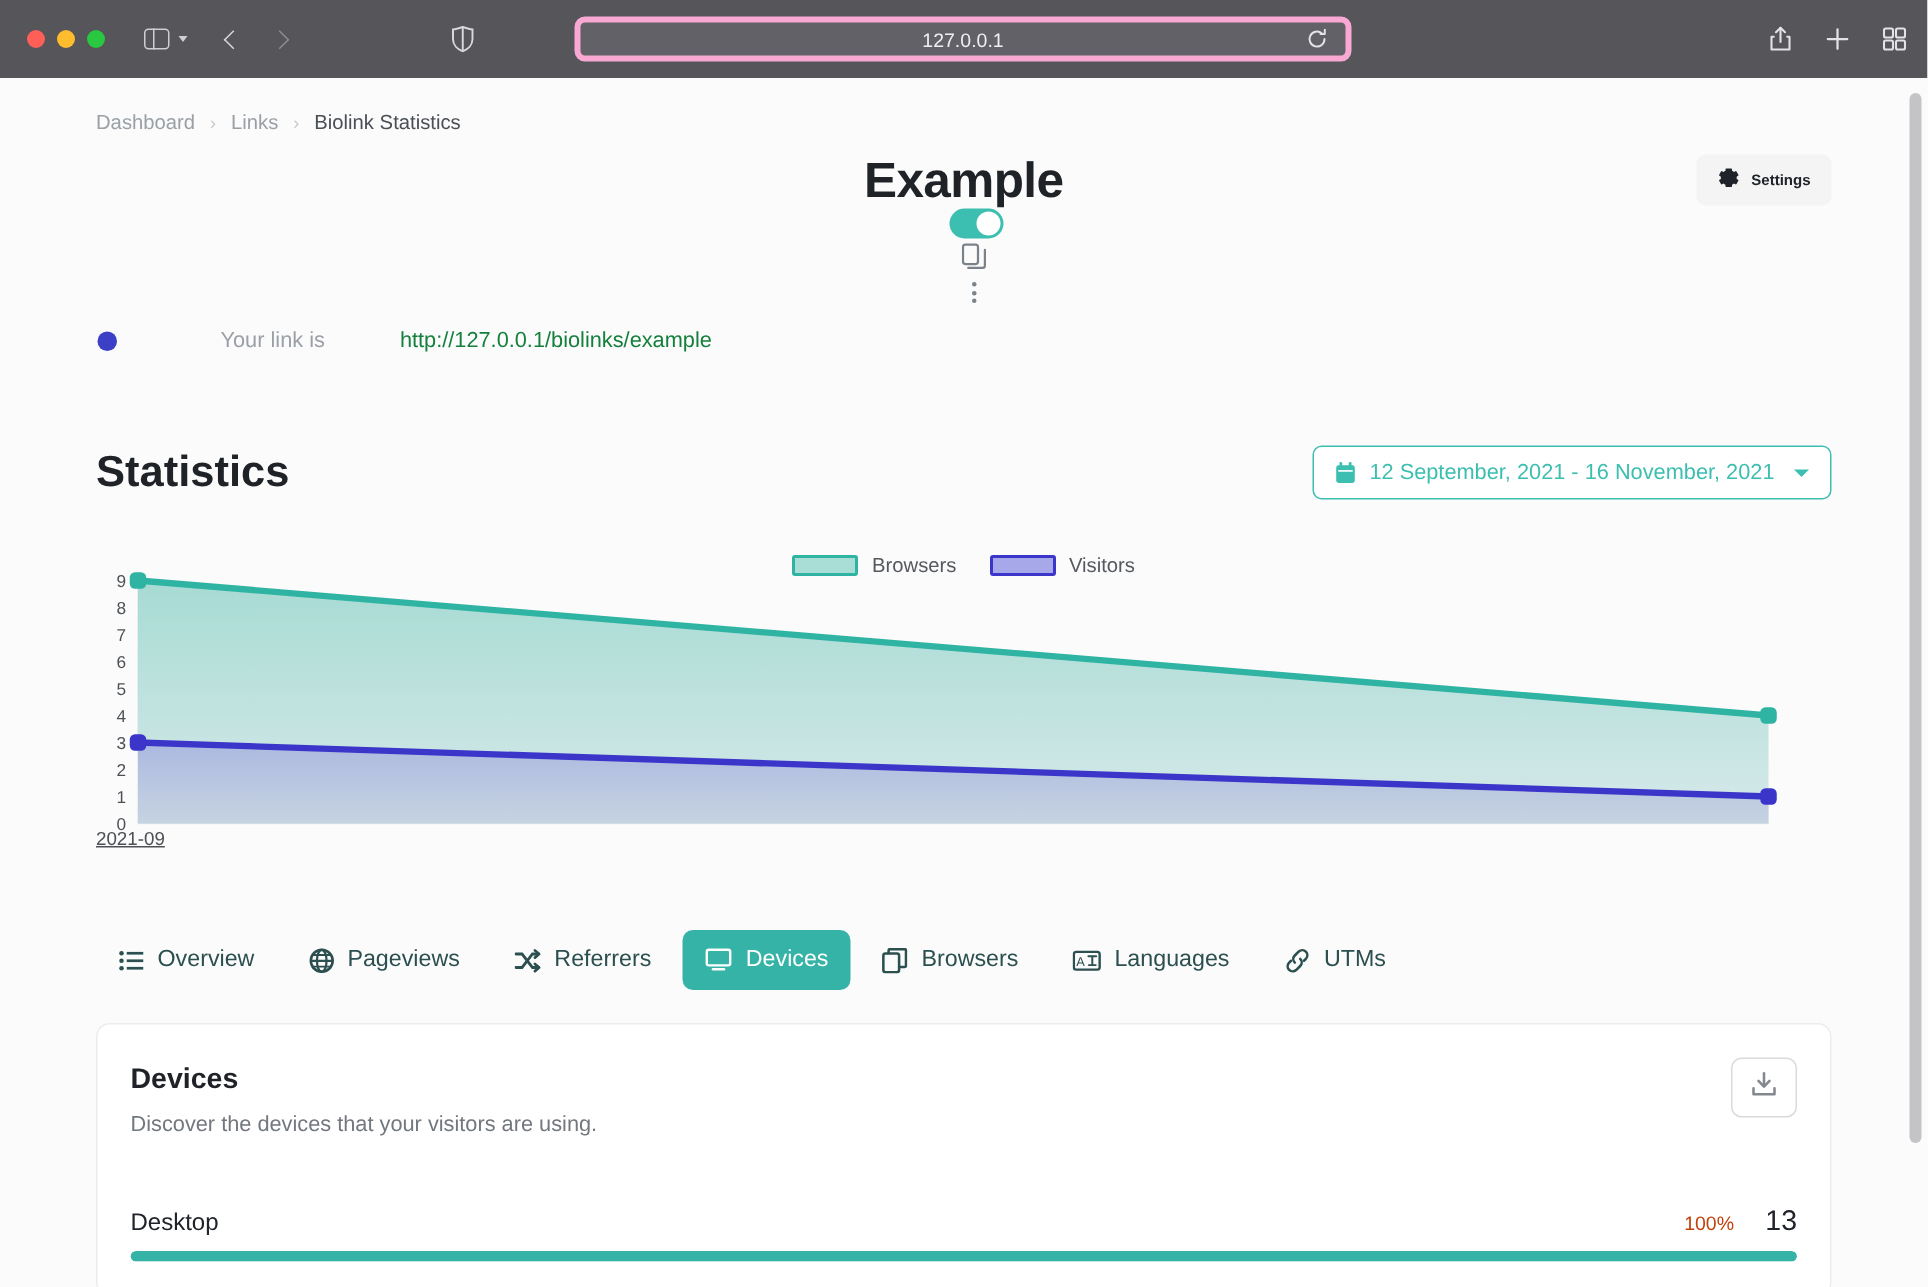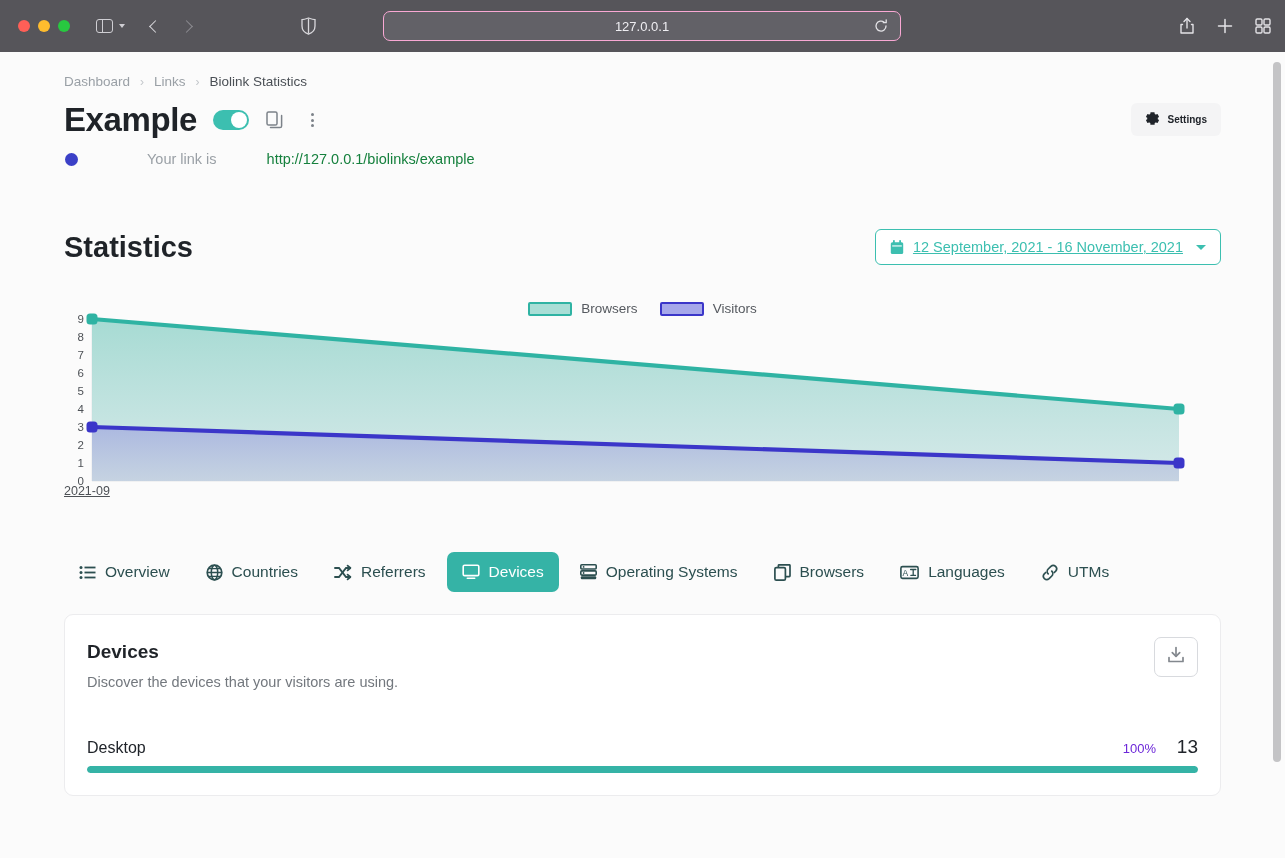--- a/index.html
+++ b/index.html
@@ -50,21 +50,21 @@
   .nav-arrows { display:flex; gap: 22px; margin-left: 26px; }
   .chev { width: 9px; height: 9px; border-top: 1.6px solid #d9d8dc; border-right: 1.6px solid #d9d8dc; }
   .chev.left { transform: rotate(-135deg); }
   .chev.right { transform: rotate(45deg); border-color:#8d8c92; }
 
   .shield { margin-left: 110px; }
   .url-bar {
     position: absolute;
     left: 383px; width: 518px; height: 30px;
     background: #626167;
-    border: 1px solid #f9a8d4;
+    border: 4px solid #f9a8d4;
     border-radius: 7px;
     display: flex; align-items: center; justify-content: center;
     color: #efeef2;
     font-size: 13px;
   }
   .reload { position: absolute; right: 12px; top: 50%; transform: translateY(-50%); }
   .chrome-right { position: absolute; right: 14px; display: flex; align-items: center; gap: 22px; }
 
   
   .page {
@@ -84,20 +84,21 @@
   }
   .breadcrumb .crumb { color: #9aa0a6; }
   .breadcrumb .crumb.current { color: #4a4f55; }
   .breadcrumb .sep { color: #c3c7cb; font-size: 12px; }
 
   
   .title-row {
     display: flex; align-items: center;
     margin-top: 12px;
     position: relative;
+    flex-direction: column;
   }
   .page-title {
     font-size: 33px;
     font-weight: 700;
     color: #1f2328;
     letter-spacing: -0.4px;
   }
   .toggle {
     width: 36px; height: 20px; border-radius: 11px;
     background: #3cbfb0;
@@ -150,21 +151,20 @@
   .stats-title { font-size: 29px; font-weight: 700; color: #1f2328; }
   .daterange {
     display: flex; align-items: center; gap: 9px;
     border: 1px solid #3cbfb0;
     border-radius: 6px;
     padding: 9px 14px;
     color: #3cbfb0;
     font-size: 14.5px;
     cursor: pointer;
     background: #fff;
-    text-decoration: underline;
   }
   .cal-icon { display: flex; }
   .caret-dn {
     width: 0; height: 0;
     border-left: 5px solid transparent;
     border-right: 5px solid transparent;
     border-top: 5.5px solid #3cbfb0;
     margin-left: 4px;
   }
 
@@ -216,21 +216,21 @@
     border-radius: 7px;
     display: flex; align-items: center; justify-content: center;
     cursor: pointer;
     background: #fff;
     color: #83888e;
   }
 
   .stat-item { margin-top: 46px; }
   .stat-head { display: flex; align-items: baseline; }
   .stat-name { font-size: 16px; color: #20242a; flex: 1; }
-  .stat-pct { font-size: 13px; color: #6d28d9; margin-right: 20px; }
+  .stat-pct { font-size: 13px; color: #c2410c; margin-right: 20px; }
   .stat-val { font-size: 19px; color: #20242a; font-weight: 400; min-width: 22px; text-align: right; }
   .bar-track {
     margin-top: 8px;
     height: 7px;
     border-radius: 4px;
     background: #eef0f1;
     overflow: hidden;
   }
   .bar-fill { height: 100%; background: #35b3a6; border-radius: 4px; }
 
@@ -435,53 +435,41 @@
         <div class="tab">
           <span style="display: flex;">
             <svg width="17" height="17" viewBox="0 0 17 17">
               <circle cx="8.5" cy="8.5" r="7.3" fill="none" stroke="currentColor" stroke-width="1.7"></circle>
               <ellipse cx="8.5" cy="8.5" rx="3.2" ry="7.3" fill="none" stroke="currentColor" stroke-width="1.5"></ellipse>
               <line x1="1.3" y1="8.5" x2="15.7" y2="8.5" stroke="currentColor" stroke-width="1.5"></line>
               <line x1="2.4" y1="4.6" x2="14.6" y2="4.6" stroke="currentColor" stroke-width="1.3"></line>
               <line x1="2.4" y1="12.4" x2="14.6" y2="12.4" stroke="currentColor" stroke-width="1.3"></line>
             </svg>
           </span>
-          <span>Countries</span>
+          <span>Pageviews</span>
         </div>
         <div class="tab">
           <span style="display: flex;">
             <svg width="18" height="17" viewBox="0 0 18 17">
               <path d="M1 4 L5 4 L12 13 L16 13" fill="none" stroke="currentColor" stroke-width="1.9" stroke-linecap="round"></path>
               <path d="M1 13 L5 13 L12 4 L16 4" fill="none" stroke="currentColor" stroke-width="1.9" stroke-linecap="round"></path>
               <path d="M13.6 1.6 L16.4 4 L13.6 6.4" fill="none" stroke="currentColor" stroke-width="1.8" stroke-linecap="round" stroke-linejoin="round"></path>
               <path d="M13.6 10.6 L16.4 13 L13.6 15.4" fill="none" stroke="currentColor" stroke-width="1.8" stroke-linecap="round" stroke-linejoin="round"></path>
             </svg>
           </span>
           <span>Referrers</span>
         </div>
         <div class="tab active">
           <span style="display: flex;">
             <svg width="18" height="16" viewBox="0 0 18 16">
               <rect x="1.2" y="1.2" width="15.6" height="10.4" rx="1.4" fill="none" stroke="currentColor" stroke-width="1.6"></rect>
               <rect x="4.5" y="13.4" width="9" height="1.6" rx="0.8" fill="currentColor"></rect>
             </svg>
           </span>
           <span>Devices</span>
-        </div>
-        <div class="tab">
-          <span style="display: flex;">
-            <svg width="17" height="16" viewBox="0 0 17 16">
-              <rect x="0.8" y="0.8" width="15.4" height="4.2" rx="1" fill="none" stroke="currentColor" stroke-width="1.6"></rect>
-              <rect x="0.8" y="6.9" width="15.4" height="4.2" rx="1" fill="none" stroke="currentColor" stroke-width="1.6"></rect>
-              <rect x="0.8" y="12.2" width="15.4" height="3" rx="1" fill="currentColor"></rect>
-              <circle cx="3.6" cy="2.9" r="0.9" fill="currentColor"></circle>
-              <circle cx="3.6" cy="9" r="0.9" fill="currentColor"></circle>
-            </svg>
-          </span>
-          <span>Operating Systems</span>
         </div>
         <div class="tab">
           <span style="display: flex;">
             <svg width="17" height="17" viewBox="0 0 17 17">
               <rect x="0.9" y="3.6" width="10.5" height="12.5" rx="1.4" fill="none" stroke="currentColor" stroke-width="1.7"></rect>
               <path d="M4.4 3.6 L4.4 1.6 A0.8 0.8 0 0 1 5.2 0.8 L15.2 0.8 A0.8 0.8 0 0 1 16 1.6 L16 11.8 A0.8 0.8 0 0 1 15.2 12.6 L11.4 12.6" fill="none" stroke="currentColor" stroke-width="1.7" stroke-linejoin="round"></path>
             </svg>
           </span>
           <span>Browsers</span>
         </div>

